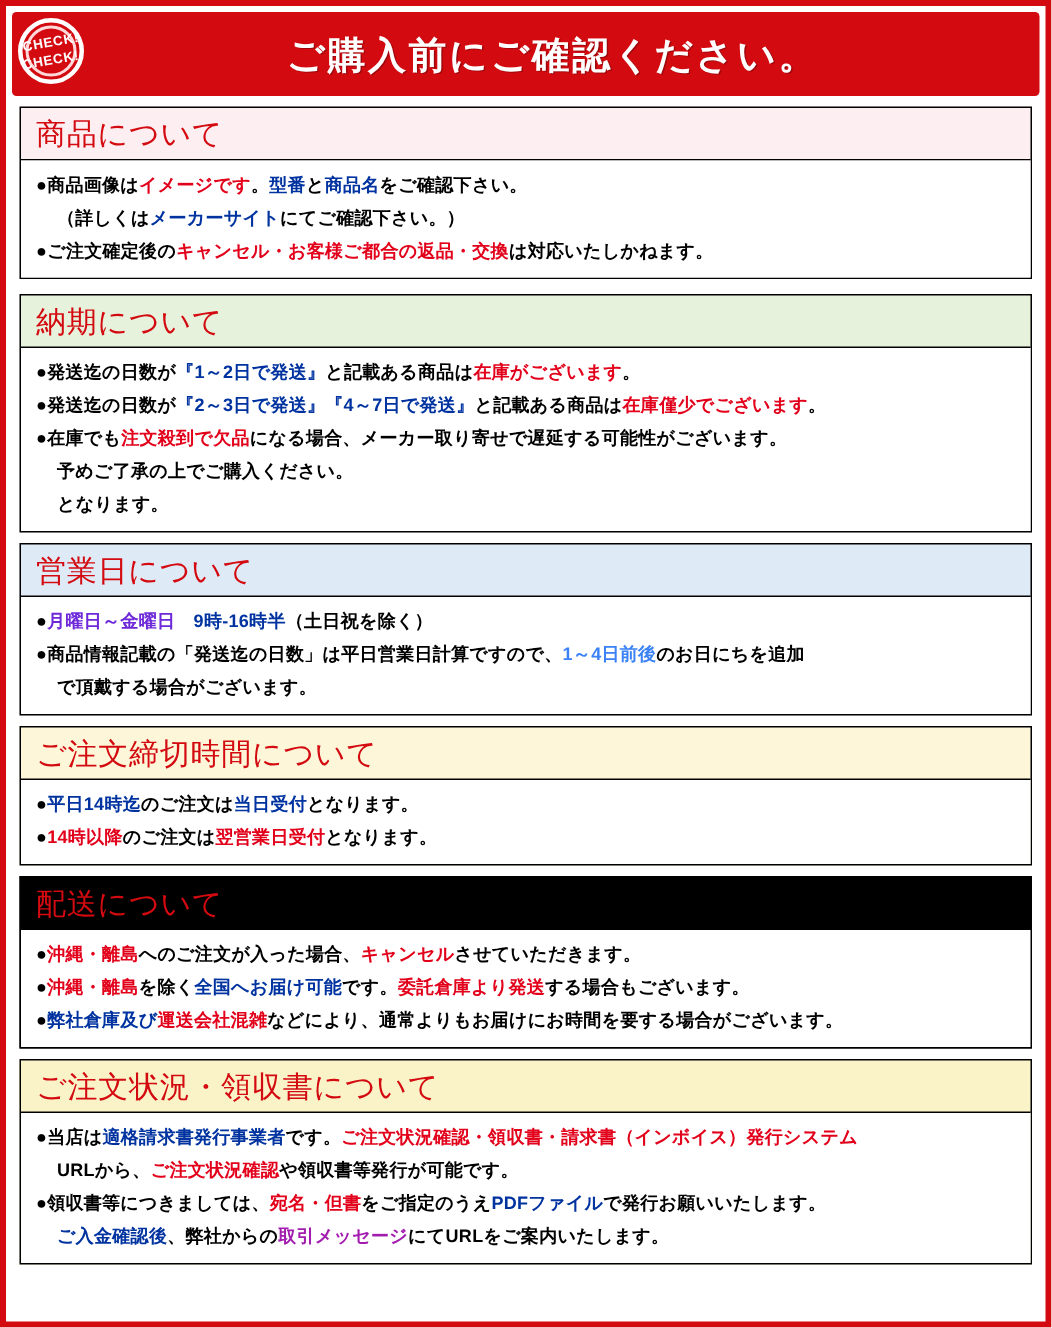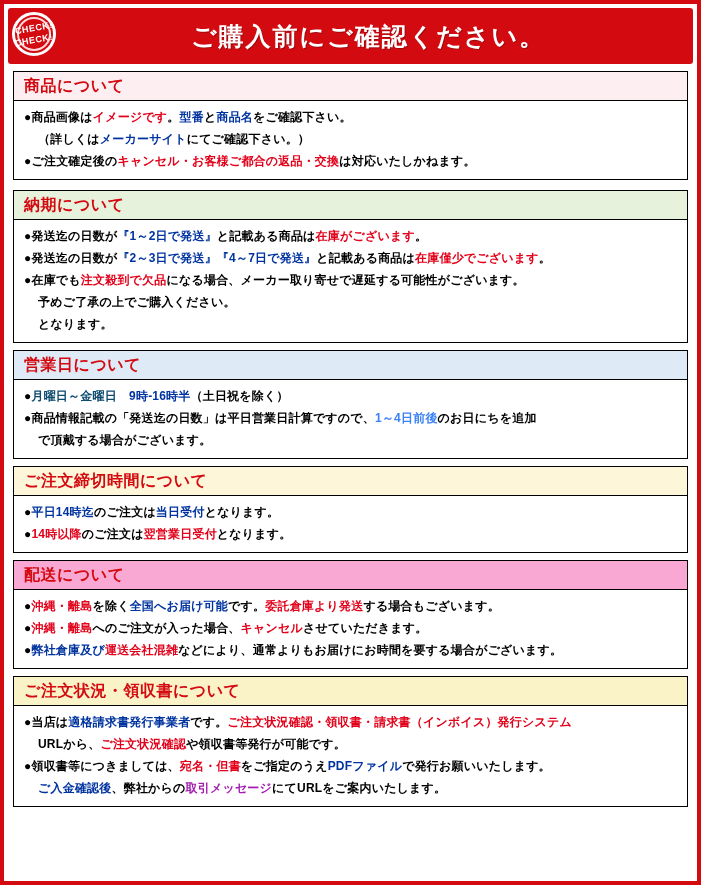--- a/index.html
+++ b/index.html
@@ -80,22 +80,22 @@
     box-sizing: border-box;
     text-shadow: 1px 1px 0 rgba(0,0,0,0.25);
   }
   
   .section {
     margin: 7px 9px 0 9px;
     border: 1.5px solid #000000;
     box-sizing: border-box;
   }
   .sec-title {
-    font-size: 16px;
-    font-weight: bold;
+    font-size: 20px;
+    font-weight: normal;
     color: #d30a10;
     padding: 4px 10px 3px 10px;
     border-bottom: 1.5px solid #000000;
     letter-spacing: 0.5px;
   }
   .sec-body {
     padding: 7px 10px 8px 10px;
     background: #ffffff;
   }
   .line {
@@ -108,21 +108,21 @@
   }
   .line:last-child { margin-bottom: 0; }
   .indent-block {
     padding-left: 14px;
   }
   
   .sec-pink   { background: #fdeef1; }
   .sec-green  { background: #e7f2dc; margin-top: 10px; }
   .sec-blue   { background: #dfeaf7; }
   .sec-yellow { background: #fdf6d8; }
-  .sec-rose   { background: #f9a8d4; }
+  .sec-rose   { background: #000000; }
   .sec-lemon  { background: #fbf3c8; }
 </style>
 </head>
 <body>
 
 <div id="page">
 
   <div class="header">
     <div class="check-badge">
       <div class="ring"></div>
@@ -166,21 +166,21 @@
       <div class="line indent-block">
         <span>となります。</span>
       </div>
     </div>
   </div>
 
   <div class="section sec-blue">
     <div class="sec-title">営業日について</div>
     <div class="sec-body">
       <div class="line">
-        <span>●<span style="color:#0c4a6e">月曜日～金曜日</span>　<span style="color:#0033a0">9時-16時半</span>（土日祝を除く）</span>
+        <span>●<span style="color:#6d28d9">月曜日～金曜日</span>　<span style="color:#0033a0">9時-16時半</span>（土日祝を除く）</span>
       </div>
       <div class="line">
         <span>●商品情報記載の「発送迄の日数」は平日営業日計算ですので、<span style="color:#3b82f6">1～4日前後</span>のお日にちを追加</span>
       </div>
       <div class="line indent-block">
         <span>で頂戴する場合がございます。</span>
       </div>
     </div>
   </div>
 
@@ -193,24 +193,24 @@
       <div class="line">
         <span>●<span style="color:#e2001a">14時以降</span>のご注文は<span style="color:#e2001a">翌営業日受付</span>となります。</span>
       </div>
     </div>
   </div>
 
   <div class="section sec-rose">
     <div class="sec-title">配送について</div>
     <div class="sec-body">
       <div class="line">
+        <span>●<span style="color:#e2001a">沖縄・離島</span>へのご注文が入った場合、<span style="color:#e2001a">キャンセル</span>させていただきます。</span>
+      </div>
+      <div class="line">
         <span>●<span style="color:#e2001a">沖縄・離島</span>を除く<span style="color:#0033a0">全国へお届け可能</span>です。<span style="color:#e2001a">委託倉庫より発送</span>する場合もございます。</span>
-      </div>
-      <div class="line">
-        <span>●<span style="color:#e2001a">沖縄・離島</span>へのご注文が入った場合、<span style="color:#e2001a">キャンセル</span>させていただきます。</span>
       </div>
       <div class="line">
         <span>●<span style="color:#0033a0">弊社倉庫及び</span><span style="color:#e2001a">運送会社混雑</span>などにより、通常よりもお届けにお時間を要する場合がございます。</span>
       </div>
     </div>
   </div>
 
   <div class="section sec-lemon">
     <div class="sec-title">ご注文状況・領収書について</div>
     <div class="sec-body">

